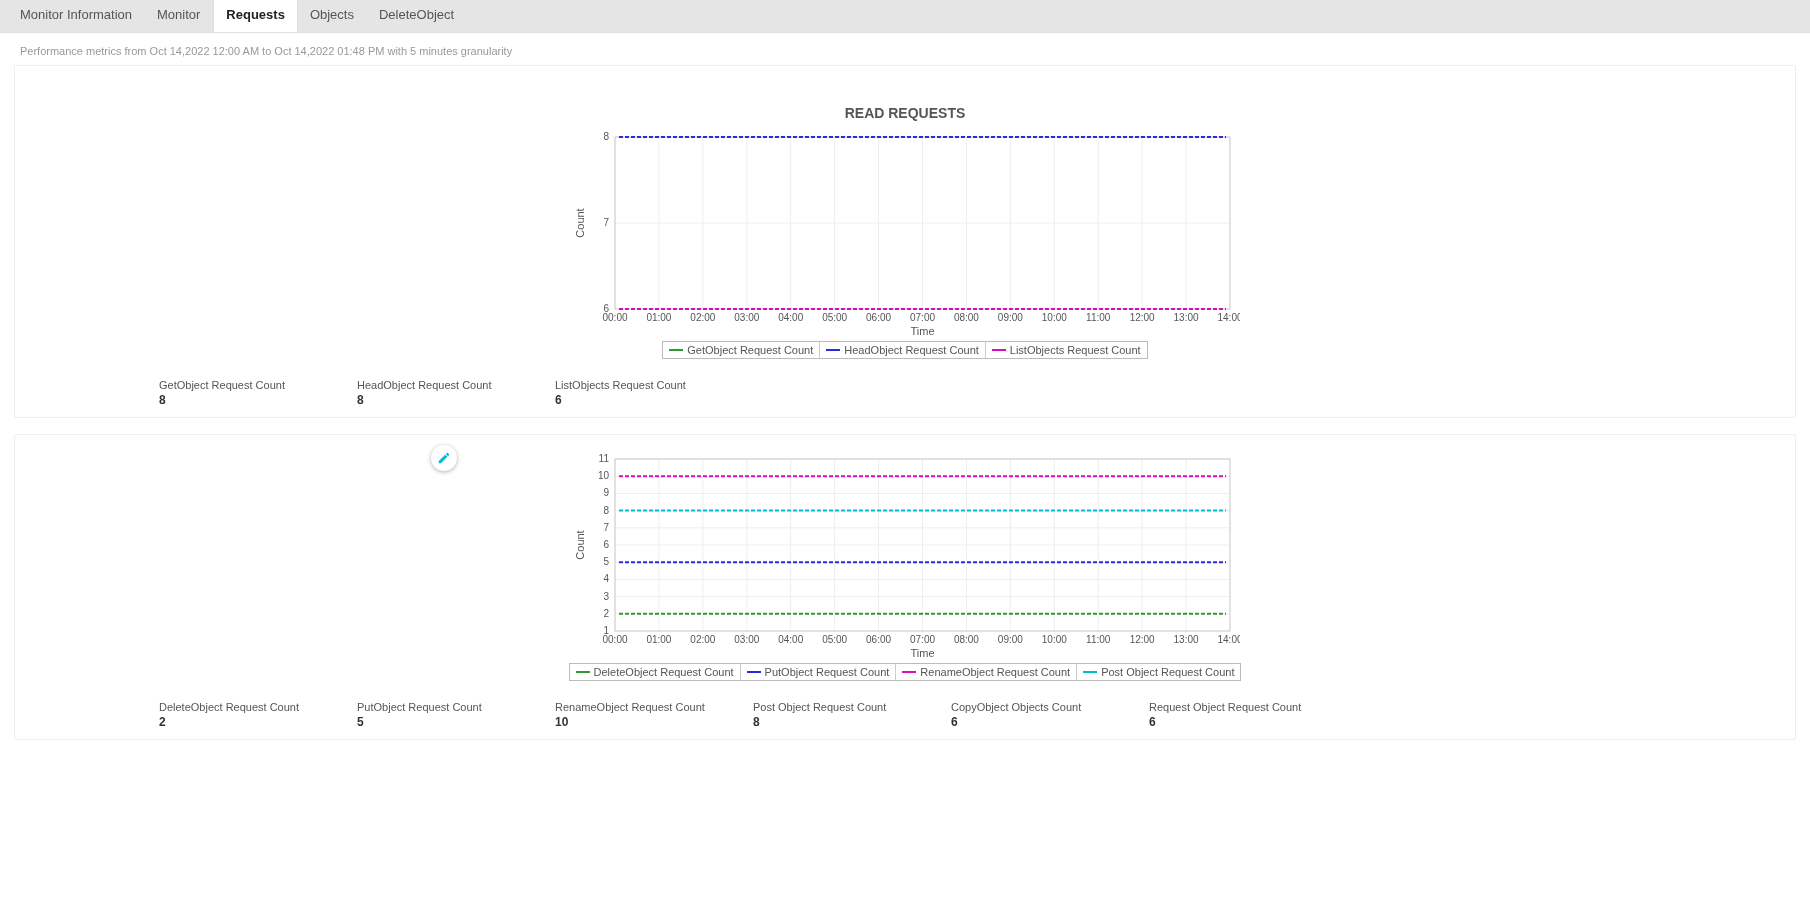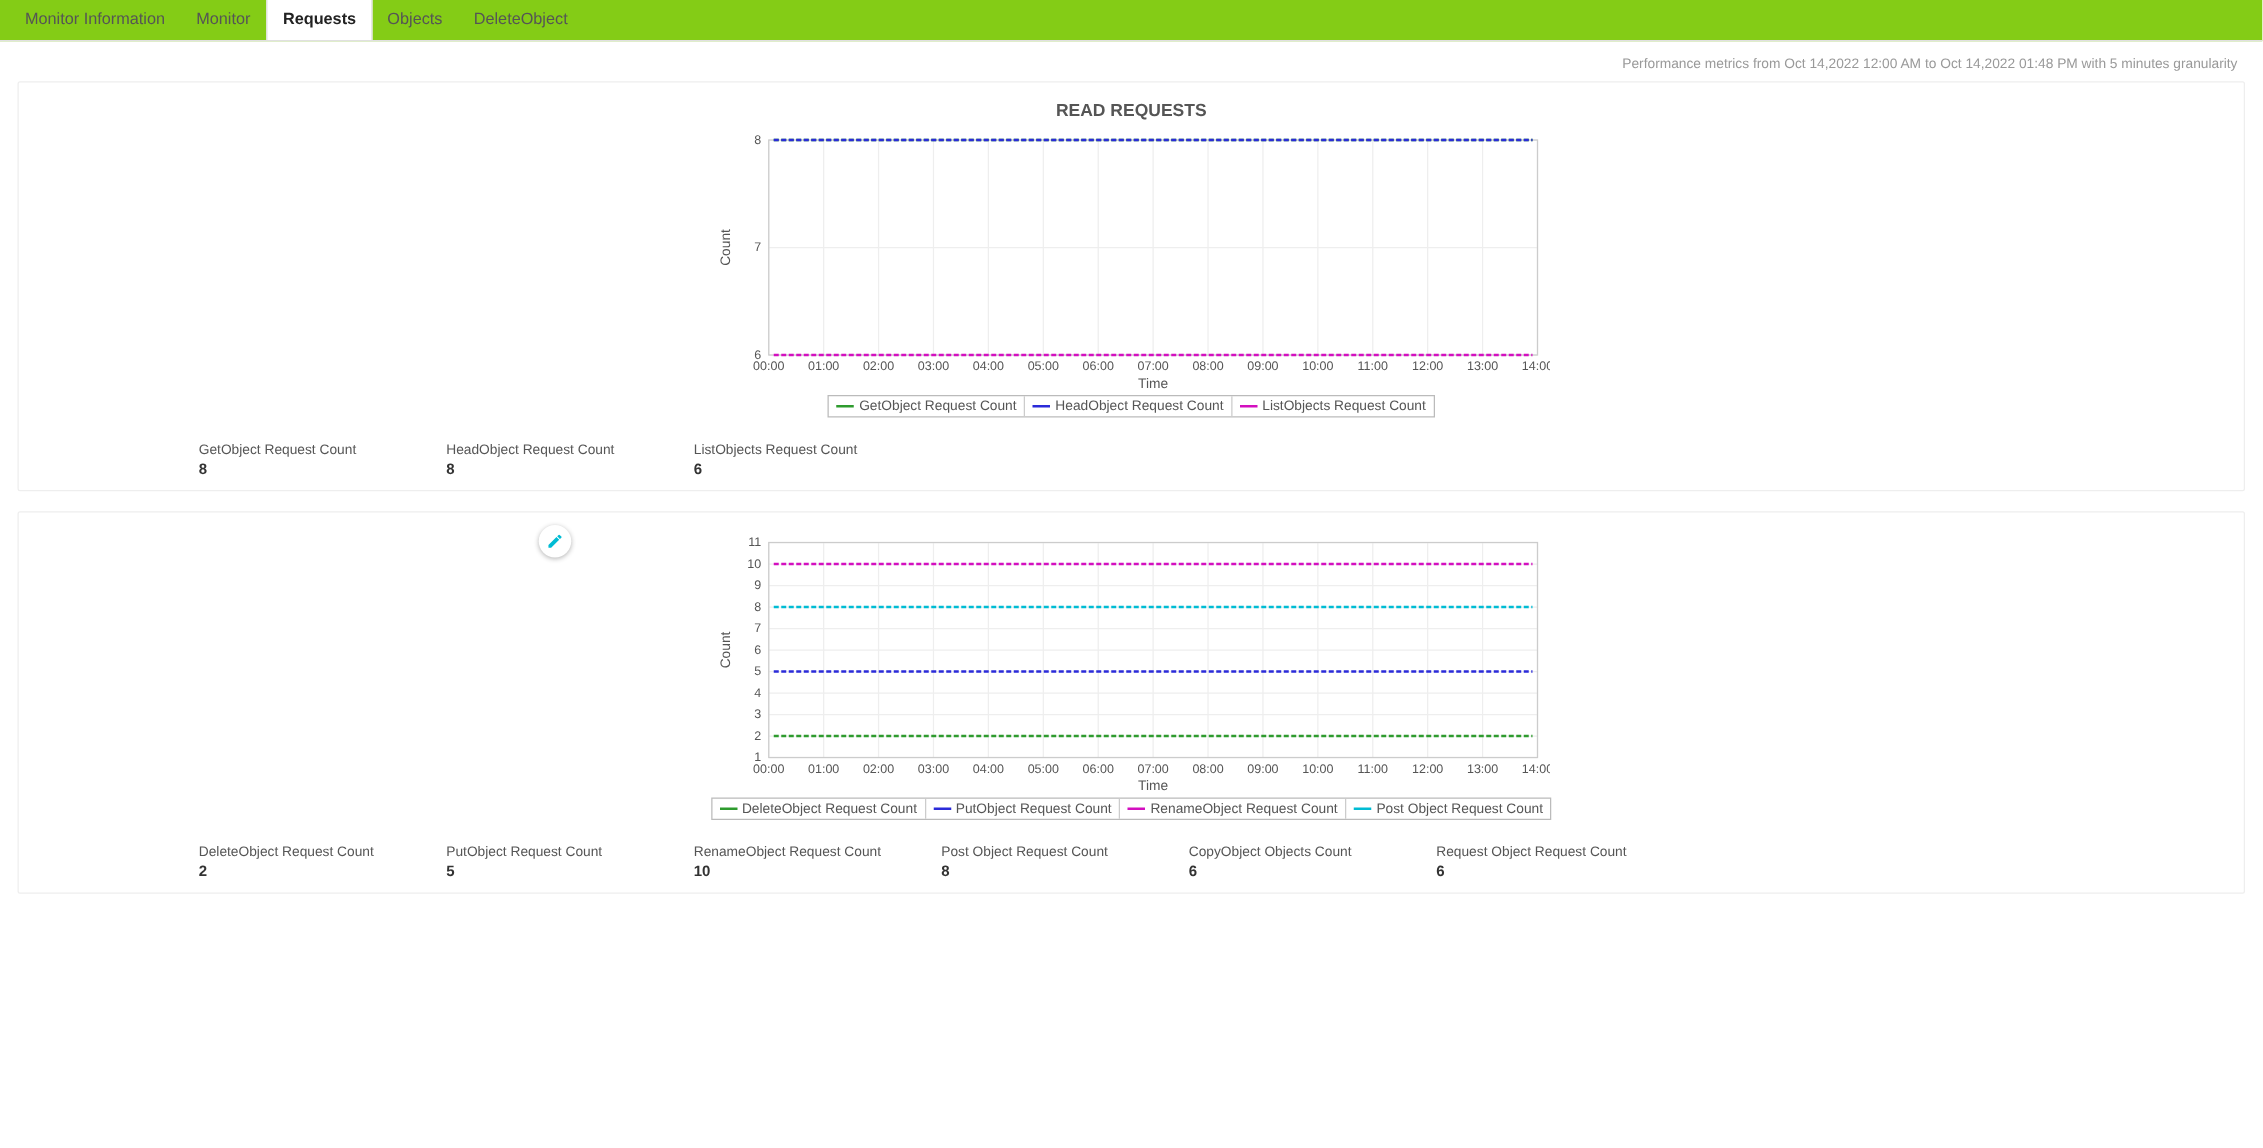--- a/index.html
+++ b/index.html
@@ -6,21 +6,21 @@
     margin: 0;
     padding: 0;
     font-family: -apple-system, BlinkMacSystemFont, "Segoe UI", Arial, sans-serif;
     font-size: 13px;
     color: #333;
     background: #fff;
   }
   .tabs {
     display: flex;
     border-bottom: 1px solid #e0e0e0;
-    background: #84cc16;
+    background: #e5e5e5;
     padding-left: 8px;
     height: 32px;
     align-items: stretch;
   }
   .tab {
     padding: 7px 12px;
     font-size: 13px;
     color: #555;
     cursor: pointer;
     border-right: 1px solid transparent;
@@ -29,38 +29,39 @@
     background: #fff;
     font-weight: 700;
     color: #222;
     border-left: 1px solid #e0e0e0;
     border-right: 1px solid #e0e0e0;
   }
   .content-wrap {
     padding: 8px 14px;
   }
   .meta-bar {
-    text-align: right;
+    text-align: left;
     font-size: 11px;
     color: #999;
     padding: 4px 6px 8px 6px;
   }
   .panel {
     border: 1px solid #eee;
     border-radius: 2px;
     margin-bottom: 16px;
     padding: 14px 14px 10px 14px;
     position: relative;
   }
   .chart-title {
     text-align: center;
     font-weight: 700;
     font-size: 14px;
     color: #555;
     margin-bottom: 6px;
+    margin-top: 25px;
   }
   .chart-outer {
     display: flex;
     justify-content: center;
   }
   .chart-svg {
     display: block;
   }
   .legend-row {
     display: flex;

